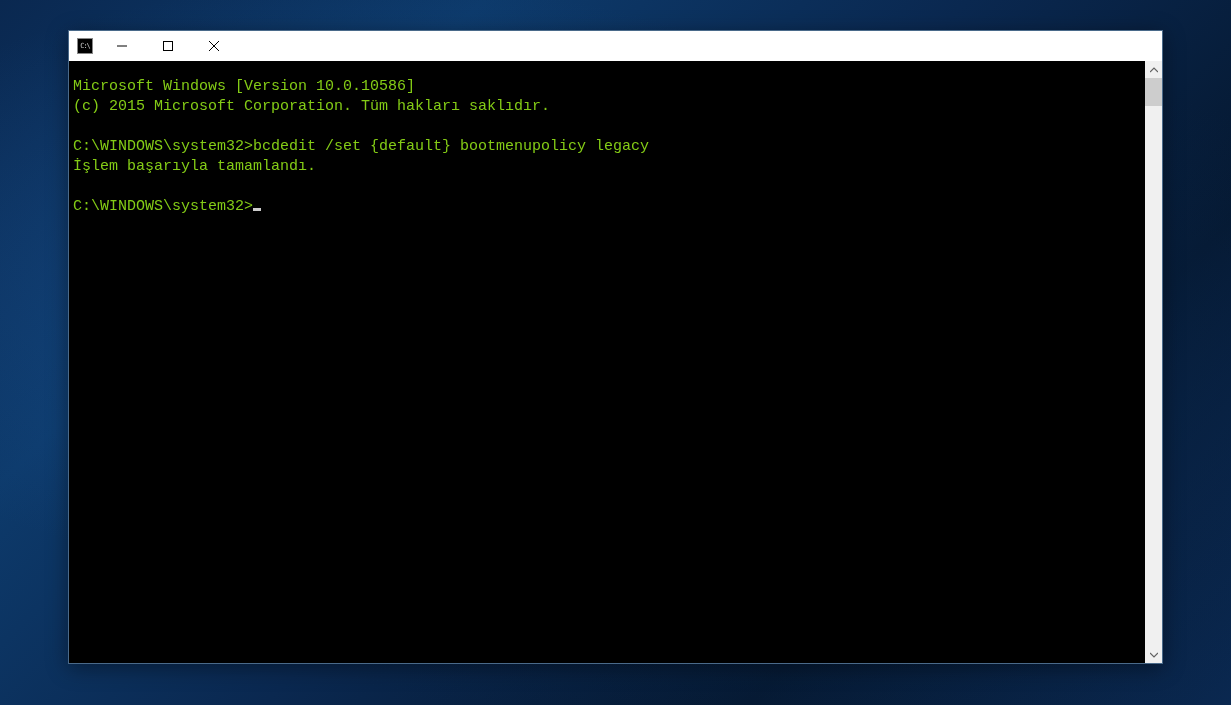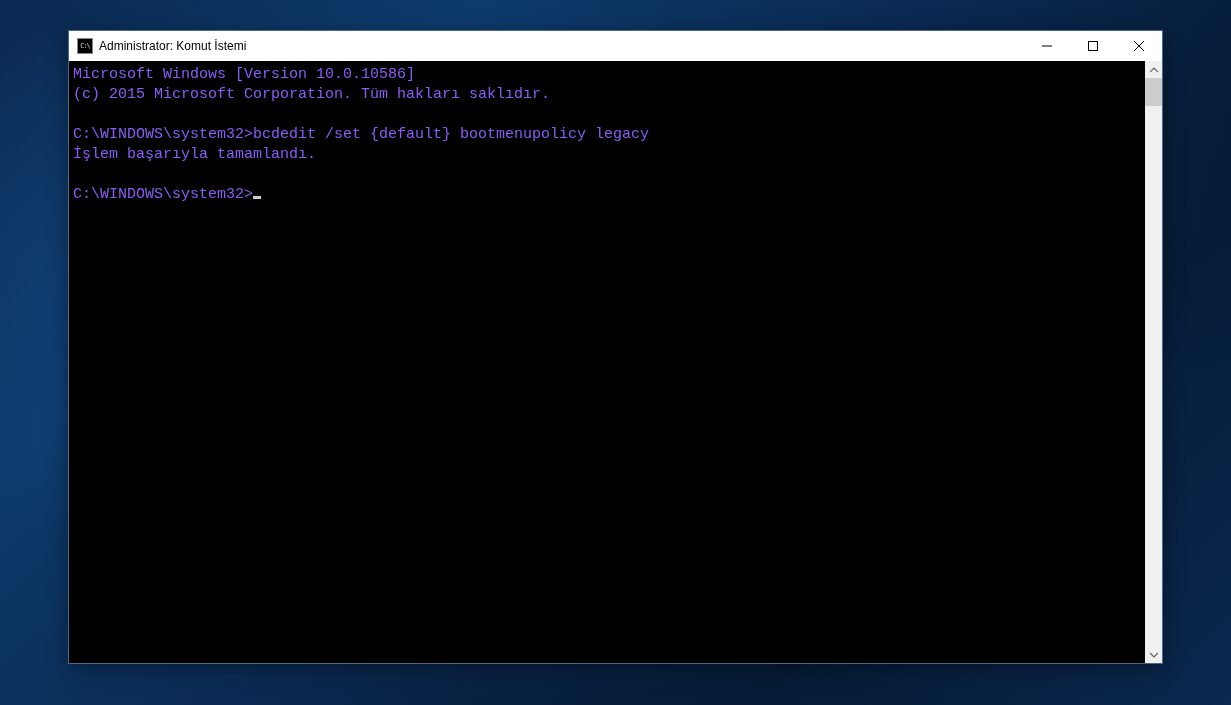--- a/index.html
+++ b/index.html
@@ -83,25 +83,25 @@
       height: 10px;
     }
     .console-body {
       flex: 1;
       display: flex;
       min-height: 0;
     }
     .console {
       flex: 1;
       background: #000000;
-      color: #8b5cf6;
+      color: #84cc16;
       font-family: Consolas, "Courier New", monospace;
       font-size: 15px;
       line-height: 20px;
-      padding: 4px 4px;
+      padding: 16px 4px;
       white-space: pre;
       overflow: hidden;
     }
     .scrollbar {
       width: 17px;
       background: #f0f0f0;
       display: flex;
       flex-direction: column;
     }
     .scrollbar-btn {
@@ -137,21 +137,20 @@
       vertical-align: baseline;
       margin-bottom: -1px;
     }
   </style>
 </head>
 <body>
 
 <div class="window">
   <div class="titlebar">
     <div class="titlebar-icon">C:\</div>
-    <div class="titlebar-text">Administrator: Komut İstemi</div>
     <div class="titlebar-controls">
       <button class="titlebar-btn">
         <svg viewBox="0 0 10 10">
             <line x1="0" y1="5" x2="10" y2="5" stroke="#000" stroke-width="1"></line>
           </svg>
       </button>
       <button class="titlebar-btn">
         <svg viewBox="0 0 10 10">
             <rect x="0.5" y="0.5" width="9" height="9" stroke="#000" stroke-width="1" fill="none"></rect>
           </svg>

